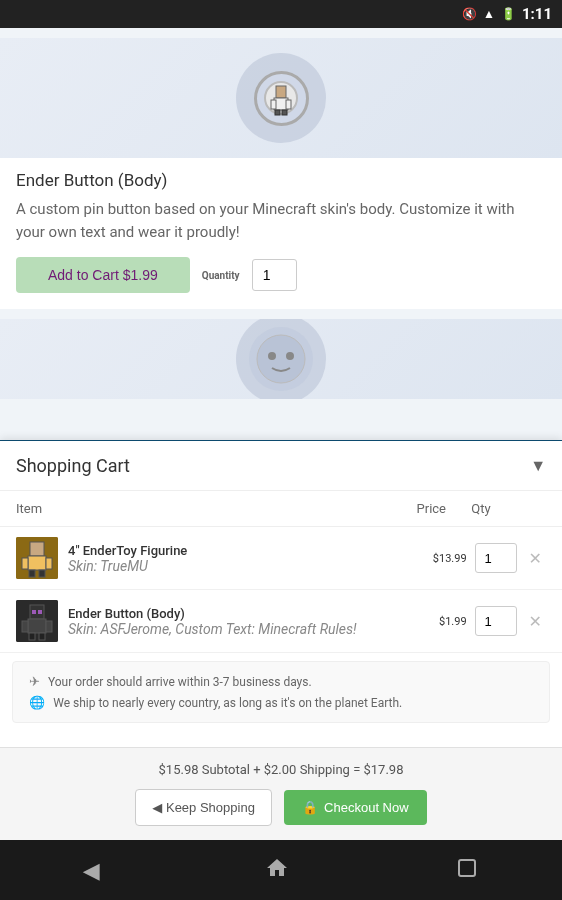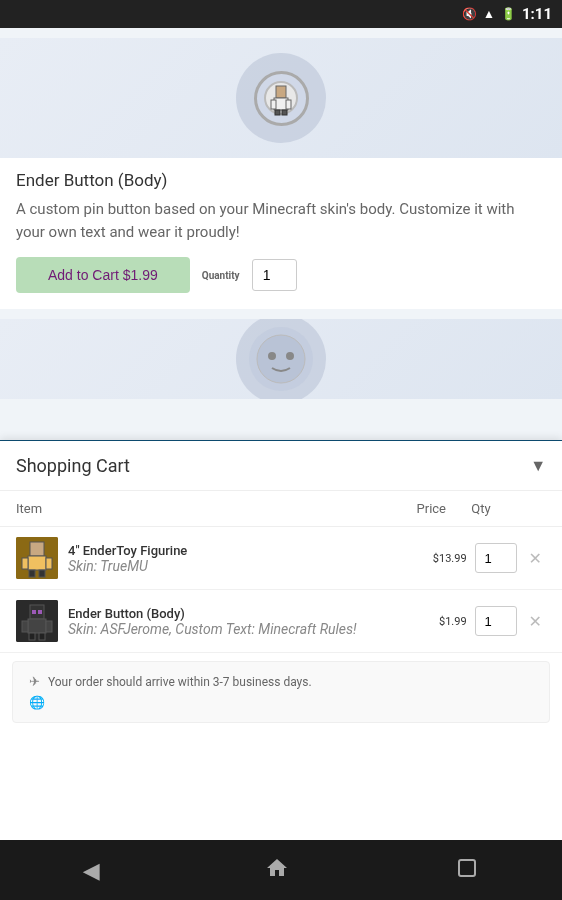--- a/index.html
+++ b/index.html
@@ -472,24 +472,37 @@
       <button class="cart-remove-btn">✕</button>
     </div>
 
     <div class="cart-info-section">
       <div class="cart-info-row">
         <span class="info-icon">✈</span>
         <span>Your order should arrive within 3-7 business days.</span>
       </div>
       <div class="cart-info-row">
         <span class="info-icon">🌐</span>
-      </div>
-    </div>
-  </div>
-
+        <span>We ship to nearly every country, as long as it's on the planet Earth.</span>
+      </div>
+    </div>
+  </div>
+
+  <div class="cart-footer">
+    <div class="cart-totals">
+      <span>$15.98 Subtotal + $2.00 Shipping = $17.98</span>
+    </div>
+    <div class="cart-buttons">
+      <button class="keep-shopping-btn">◀ Keep Shopping</button>
+      <button class="checkout-btn">
+        <span>🔒</span>
+        <span>Checkout Now</span>
+      </button>
+    </div>
+  </div>
 </div>
 
 <div class="nav-bar">
   <span class="nav-icon">◀</span>
   <span class="nav-icon">
     <svg width="24" height="24" viewBox="0 0 24 24" fill="#aaa">
       <path d="M10 20v-6h4v6h5v-8h3L12 3 2 12h3v8z"></path>
     </svg>
   </span>
   <span class="nav-icon">

